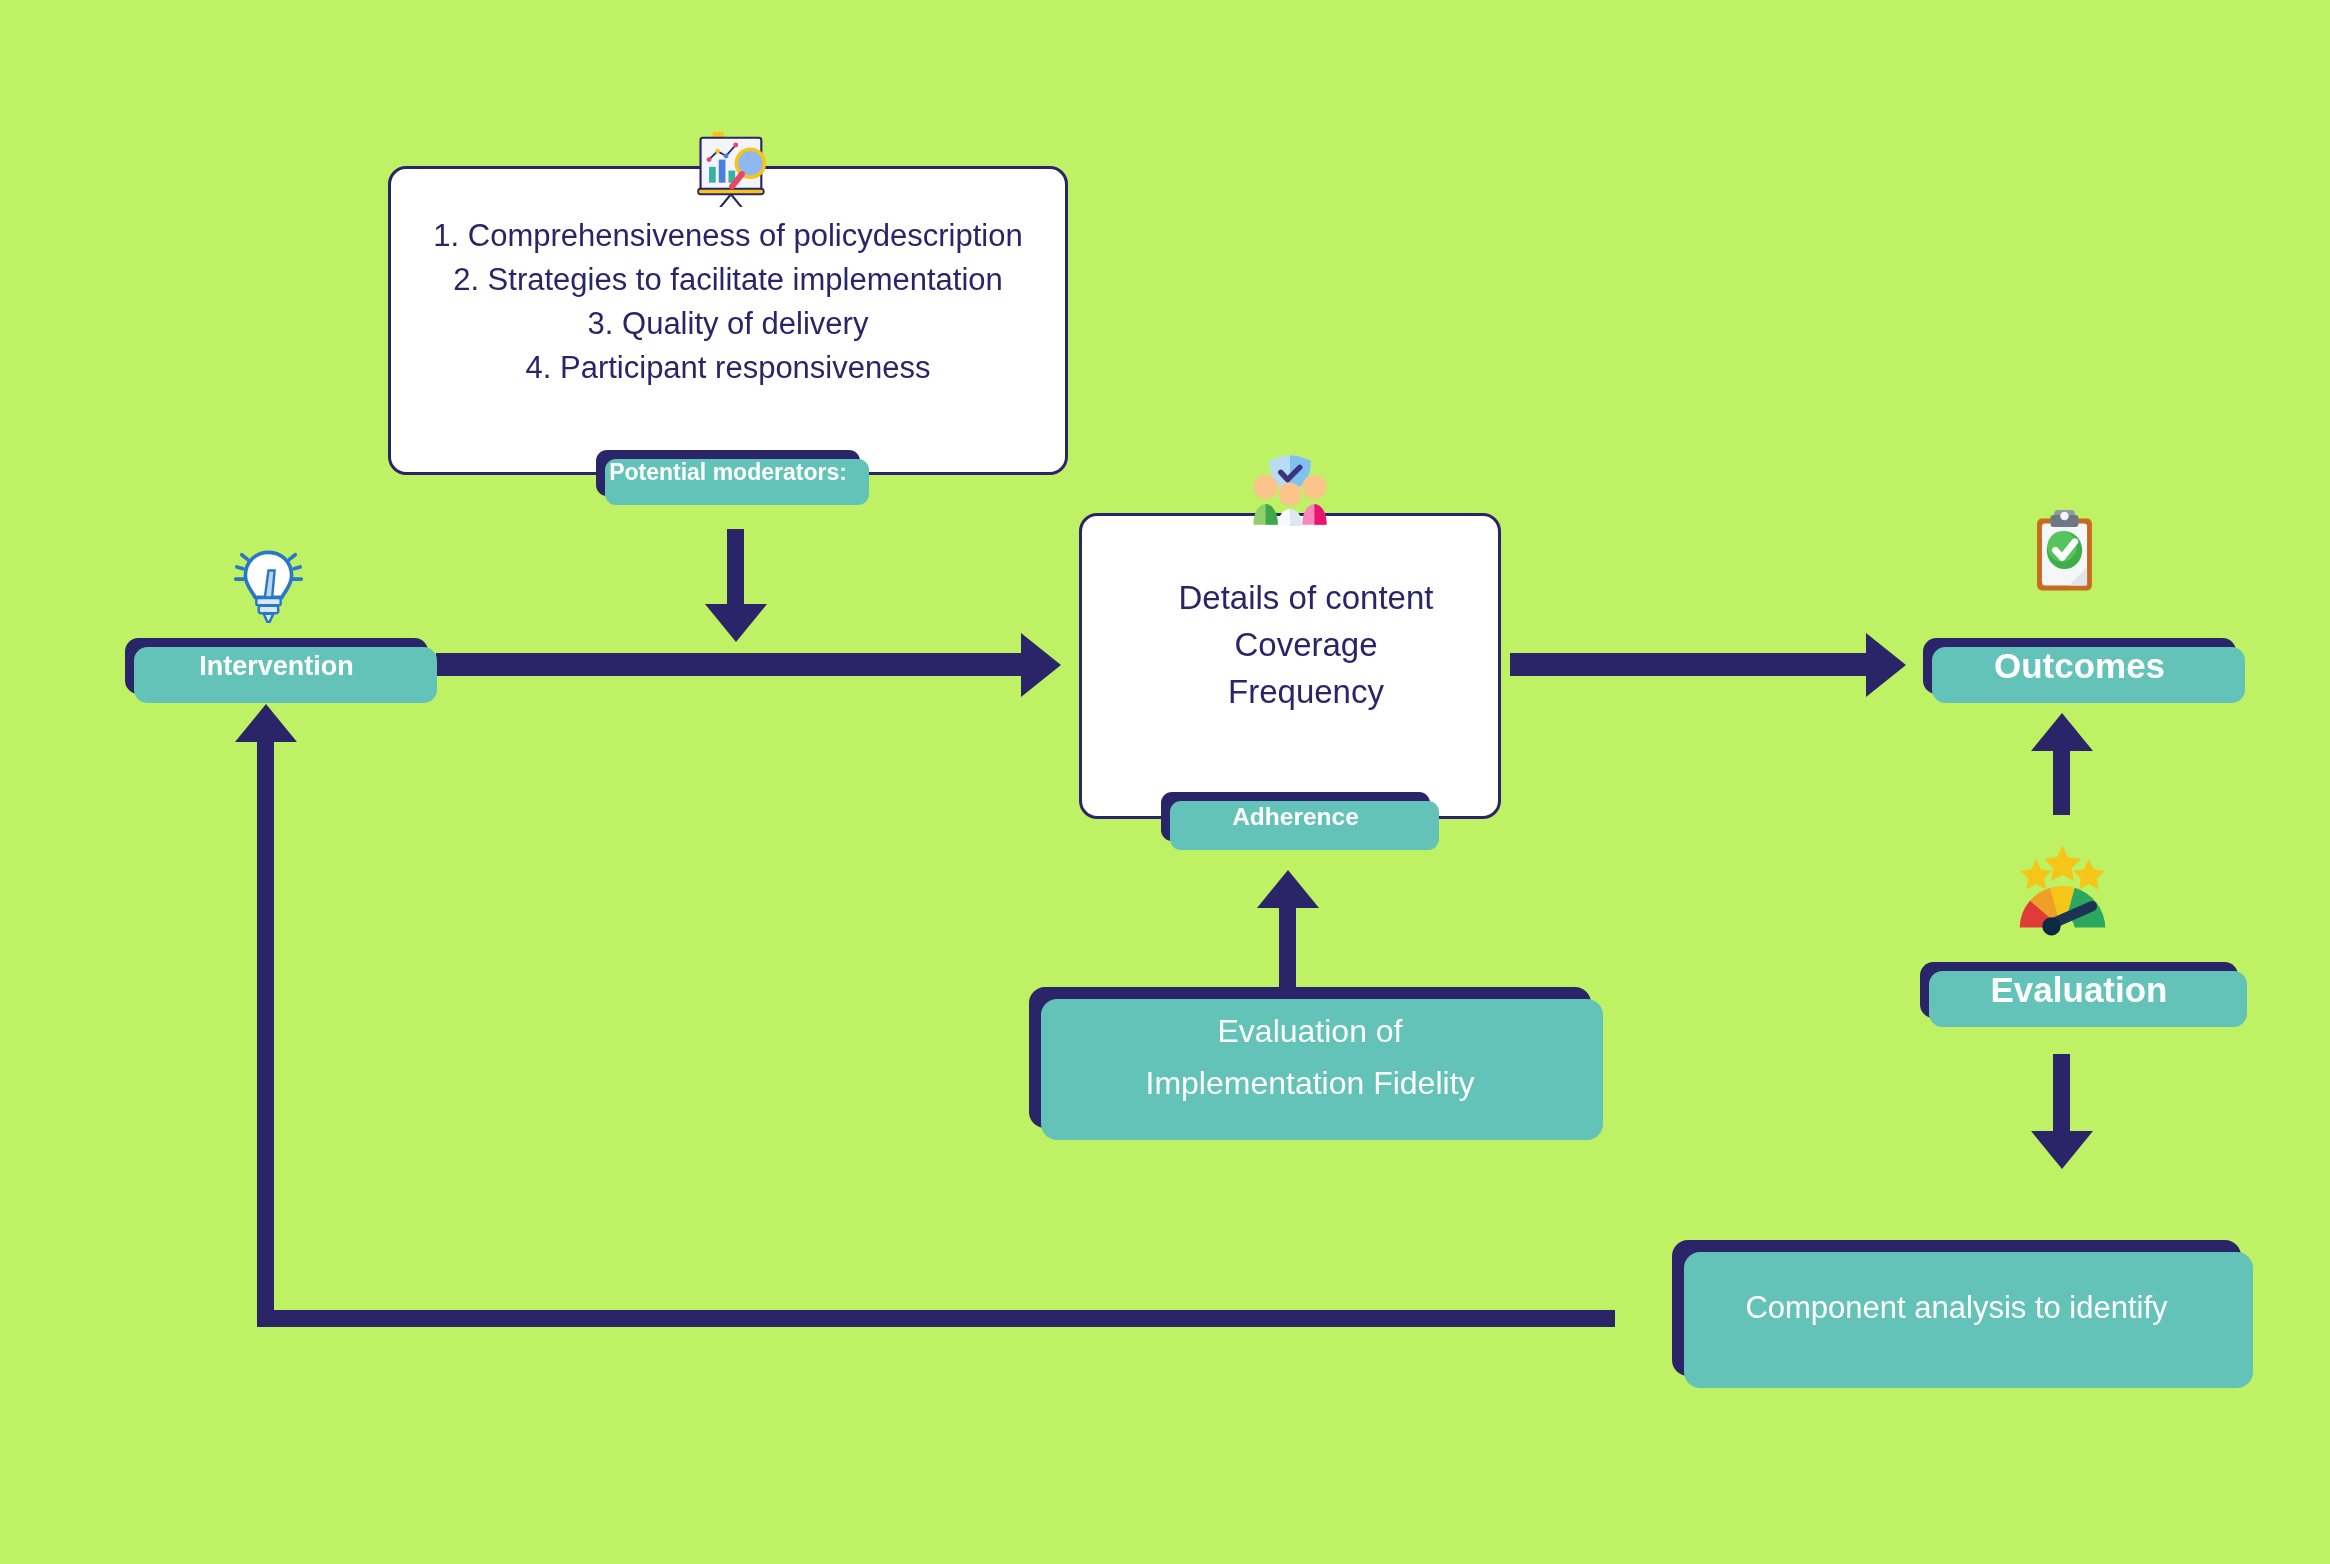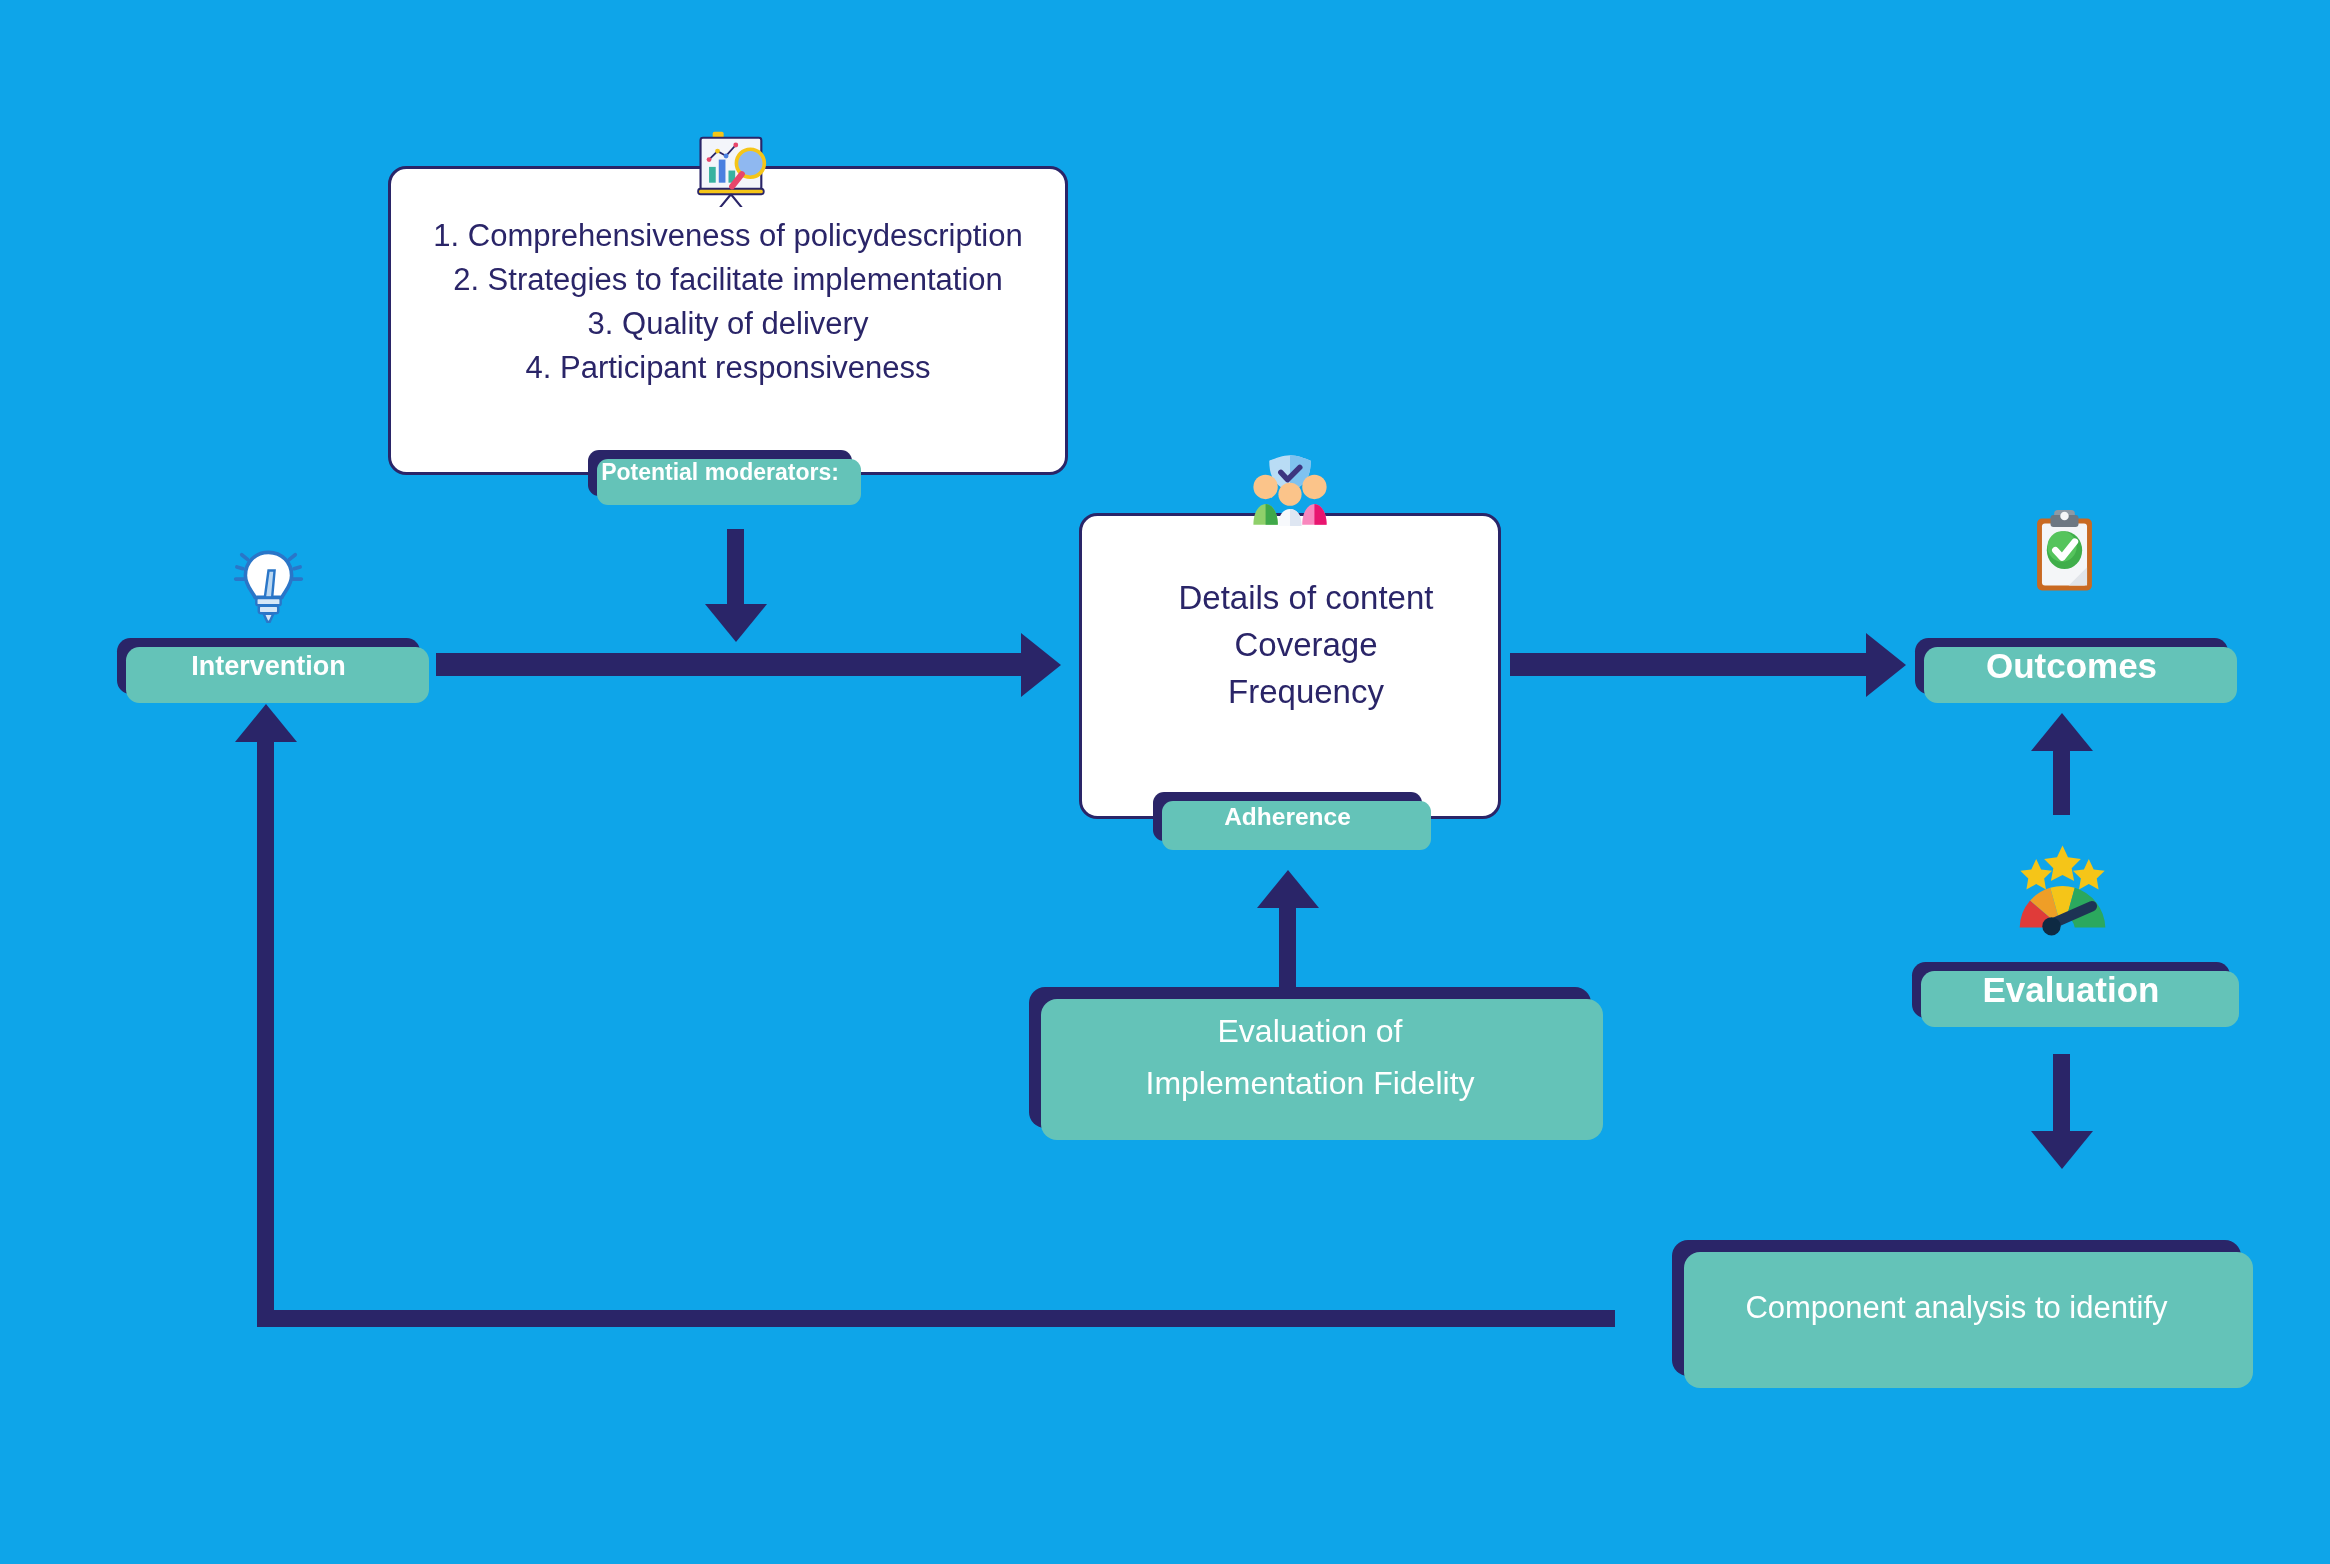--- a/index.html
+++ b/index.html
@@ -7,37 +7,38 @@
     padding: 0;
     background: #ffffff;
   }
   body {
     font-family: "Liberation Sans", sans-serif;
   }
   #stage {
     position: relative;
     width: 2330px;
     height: 1564px;
-    background: #0ea5e9;
+    background: #bef264;
     overflow: hidden;
   }
 
   
   .pill {
     position: absolute;
     box-sizing: border-box;
     background: #2A2568;
     color: #ffffff;
     border-radius: 11px;
     display: flex;
     align-items: center;
     justify-content: center;
     text-align: center;
     line-height: 1.28;
     z-index: 30;
+    margin-left: 8px;
   }
   .pill .pill-shadow {
     position: absolute;
     left: 8.6px;
     top: 8.6px;
     right: -8.6px;
     bottom: -8.6px;
     background: #64C3B8;
     border-radius: 11px;
     z-index: -1;

